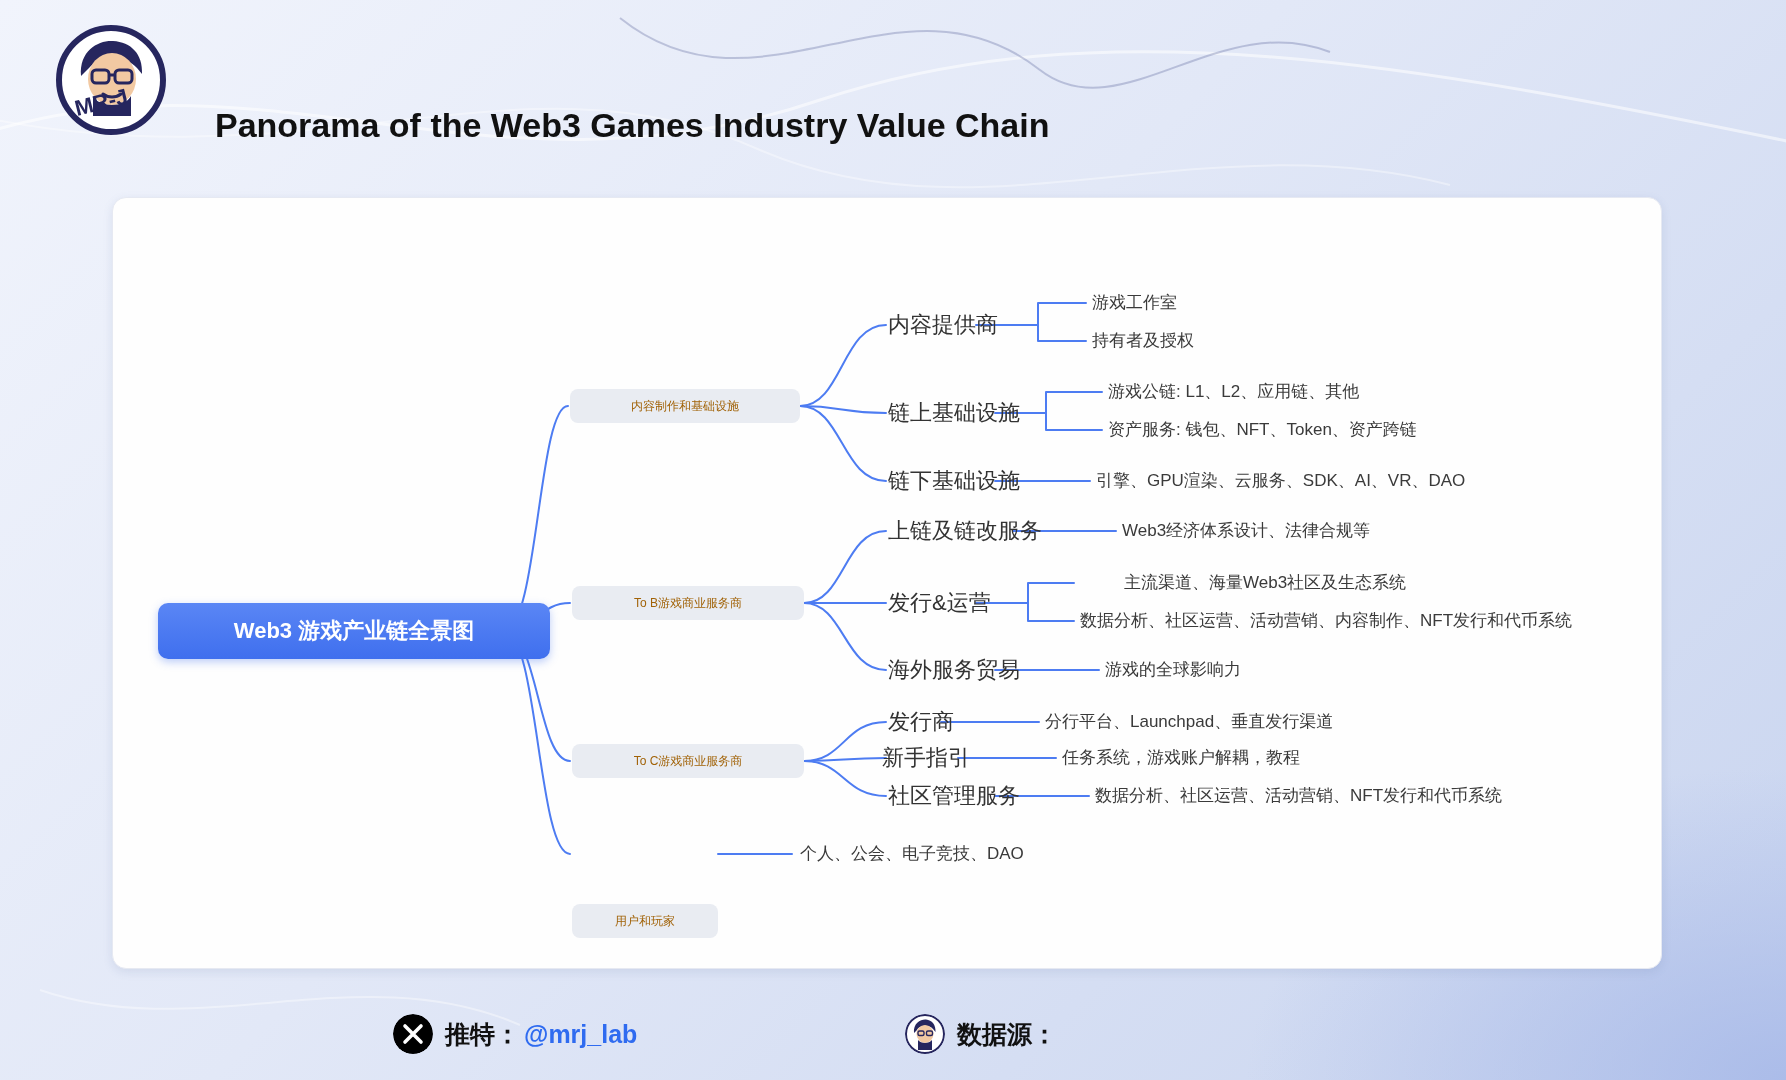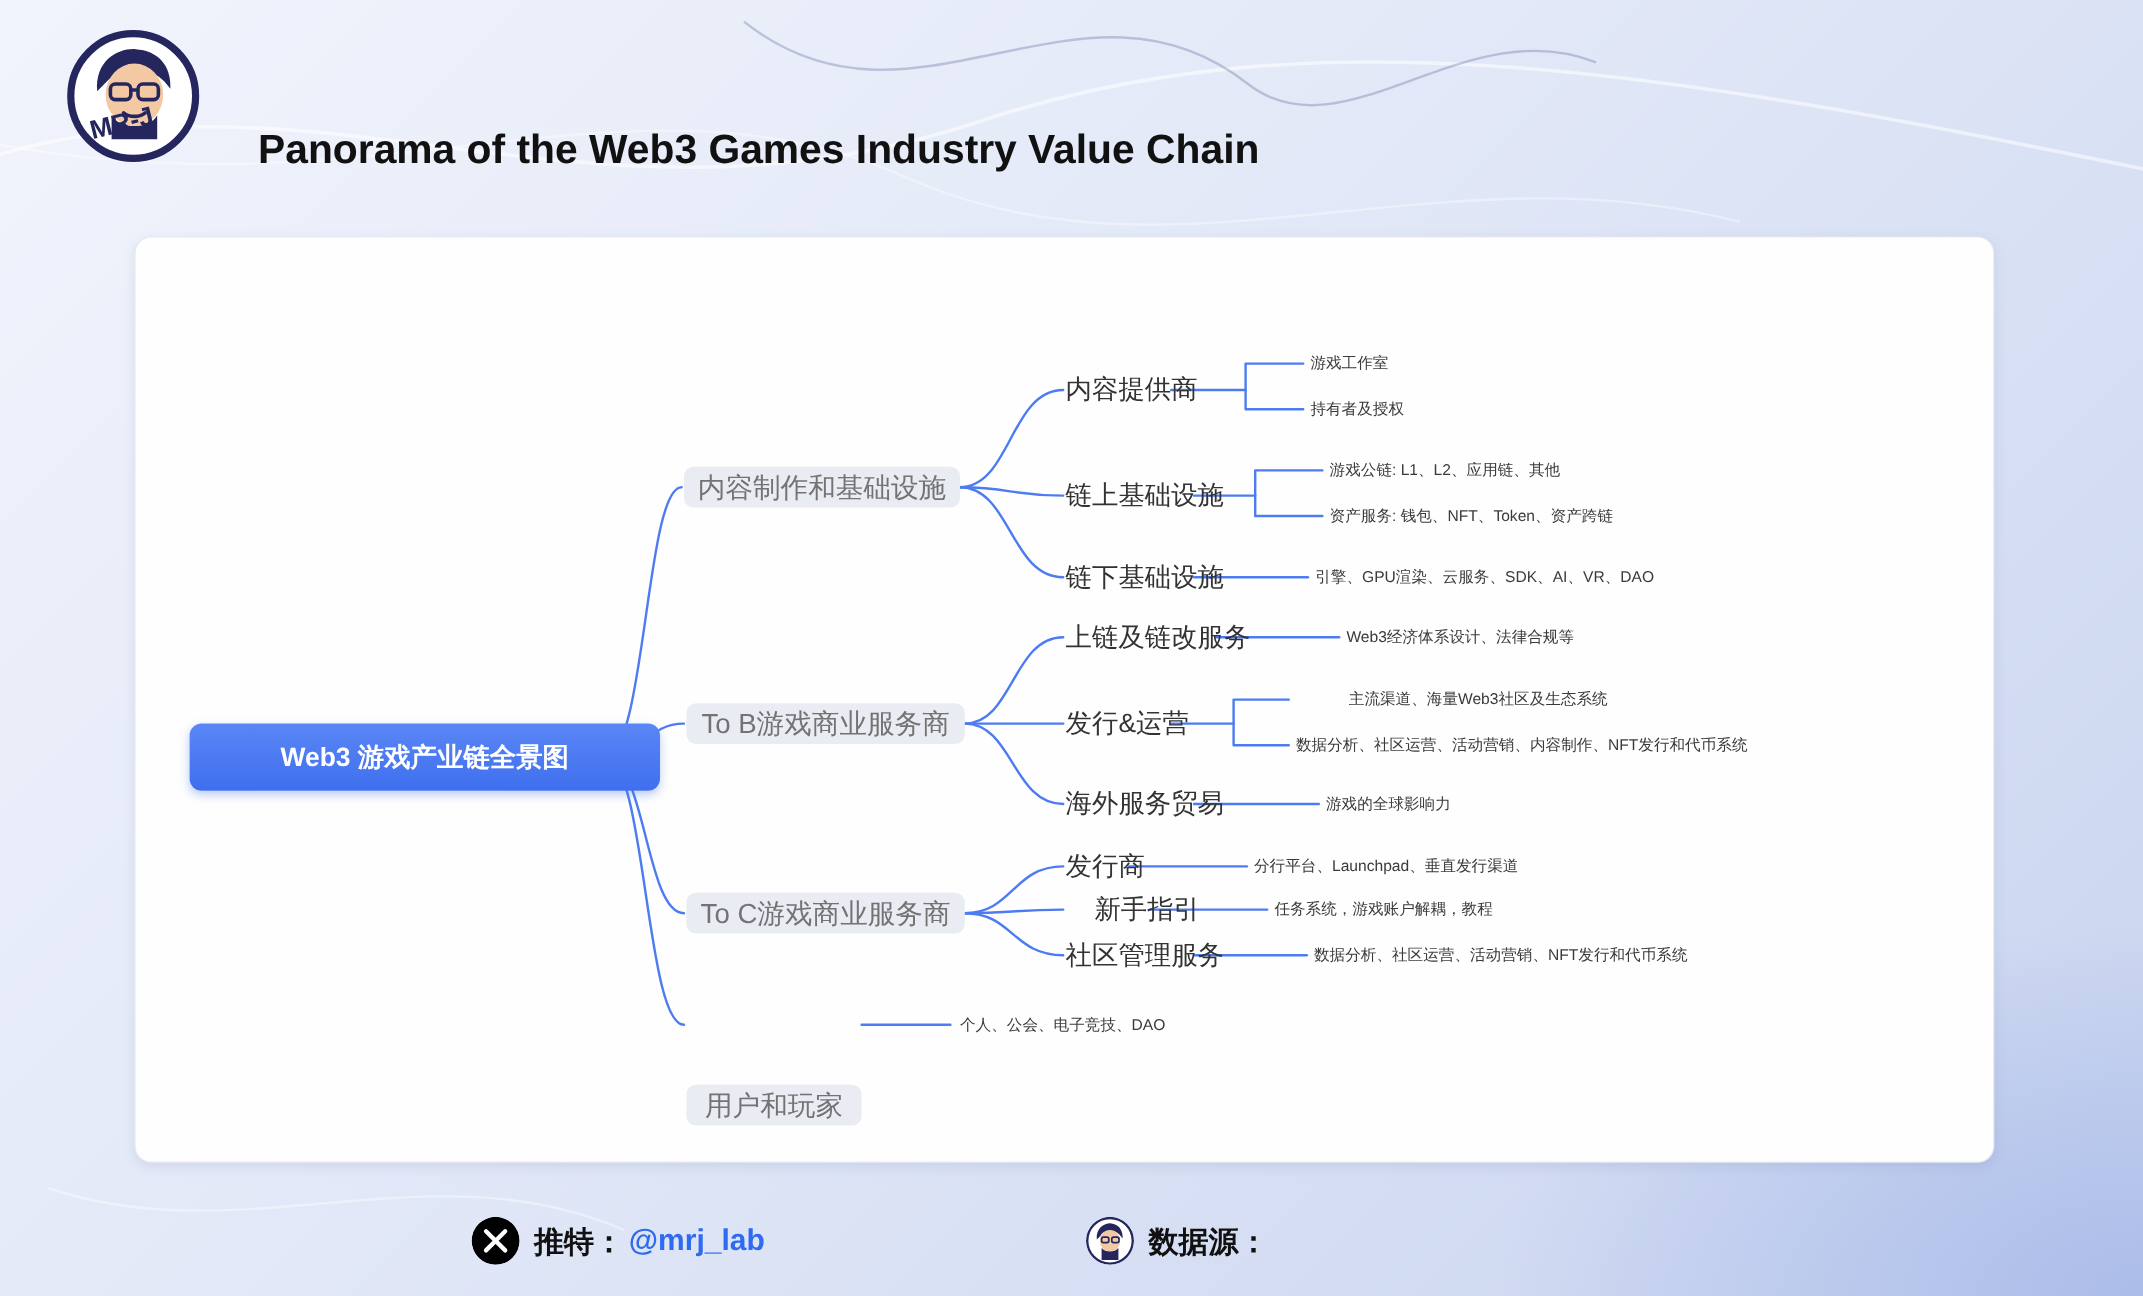--- a/index.html
+++ b/index.html
@@ -23,23 +23,23 @@
         border:1px solid #e6e9f2;border-radius:14px;box-shadow:0 3px 10px rgba(95,110,160,.14);z-index:1;}
 
   .line-svg{position:absolute;left:0;top:0;z-index:2;pointer-events:none;}
 
   
   .node-root{position:absolute;left:158px;top:603px;width:392px;height:56px;z-index:3;
              background:linear-gradient(180deg,#5a86f5,#3f6fee);border-radius:10px;
              color:#fff;font-size:22px;font-weight:bold;display:flex;align-items:center;justify-content:center;
              box-shadow:0 3px 8px rgba(63,111,238,.35);}
   .pill{position:absolute;height:34px;z-index:3;background:#e9ecf2;border-radius:8px;
-        color:#737373;font-size:23px;display:flex;align-items:center;justify-content:center;}
+        color:#a16207;font-size:12px;display:flex;align-items:center;justify-content:center;}
   .child{position:absolute;height:24px;line-height:24px;z-index:3;color:#333;font-size:22px;white-space:nowrap;}
-  .leaf{position:absolute;height:24px;line-height:24px;z-index:3;color:#3a3a3a;font-size:13px;white-space:nowrap;}
+  .leaf{position:absolute;height:24px;line-height:24px;z-index:3;color:#3a3a3a;font-size:17px;white-space:nowrap;}
 
   
   .footer-item{position:absolute;display:flex;align-items:center;gap:12px;z-index:2;font-size:25px;font-weight:bold;}
   .footer-label{color:#111;}
   .footer-link{color:#2f6bf0;}
   .icon-circle{width:40px;height:40px;border-radius:50%;display:block;}
 </style>
 </head>
 <body>
 <div class="stage">
@@ -119,21 +119,21 @@
 
 <div class="child" style="left:888px;top:313px;">内容提供商</div>
 <div class="child" style="left:888px;top:401px;">链上基础设施</div>
 <div class="child" style="left:888px;top:469px;">链下基础设施</div>
 
 <div class="child" style="left:888px;top:519px;">上链及链改服务</div>
 <div class="child" style="left:888px;top:591px;">发行&amp;运营</div>
 <div class="child" style="left:888px;top:658px;">海外服务贸易</div>
 
 <div class="child" style="left:888px;top:710px;">发行商</div>
-<div class="child" style="left:912px;top:746px;">新手指引</div>
+<div class="child" style="left:882px;top:746px;">新手指引</div>
 <div class="child" style="left:888px;top:784px;">社区管理服务</div>
 
 <div class="leaf" style="left:1092px;top:291px;">游戏工作室</div>
 <div class="leaf" style="left:1092px;top:329px;">持有者及授权</div>
 <div class="leaf" style="left:1108px;top:380px;">游戏公链: L1、L2、应用链、其他</div>
 <div class="leaf" style="left:1108px;top:418px;">资产服务: 钱包、NFT、Token、资产跨链</div>
 <div class="leaf" style="left:1096px;top:469px;">引擎、GPU渲染、云服务、SDK、AI、VR、DAO</div>
 <div class="leaf" style="left:1122px;top:519px;">Web3经济体系设计、法律合规等</div>
 <div class="leaf" style="left:1124px;top:571px;">主流渠道、海量Web3社区及生态系统</div>
 <div class="leaf" style="left:1080px;top:609px;">数据分析、社区运营、活动营销、内容制作、NFT发行和代币系统</div>

